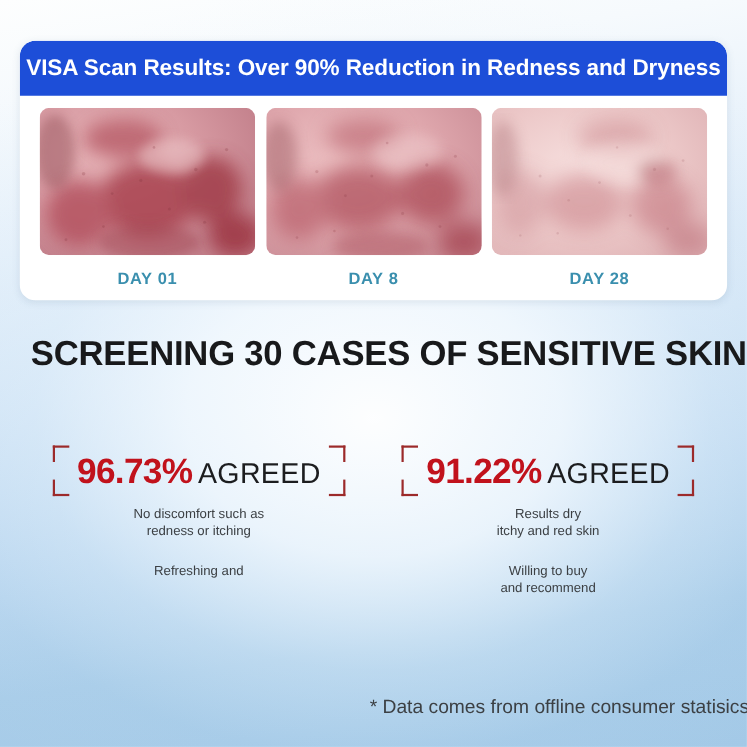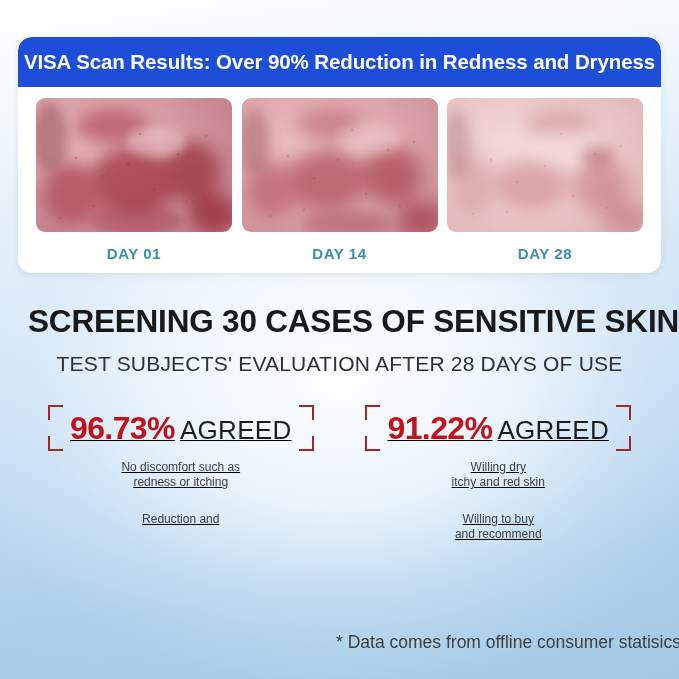--- a/index.html
+++ b/index.html
@@ -116,21 +116,20 @@
     top: 404px;
     width: 635px;
     display: grid;
     grid-template-columns: 1fr 1fr;
     row-gap: 12px;
   }
   .stat {
     display: flex;
     flex-direction: column;
     align-items: center;
-    text-decoration: underline;
   }
   .stat-headline {
     position: relative;
     display: inline-block;
     padding: 6px 22px 4px 22px;
     white-space: nowrap;
   }
   .stat-pct {
     color: #c1121c;
     font-size: 32px;
@@ -271,21 +270,21 @@
                 <circle cx="124" cy="96" r="1.4"></circle>
               <circle cx="146" cy="52" r="1.5"></circle>
                 <circle cx="62" cy="112" r="1.2"></circle>
               <circle cx="158" cy="108" r="1.3"></circle>
                 <circle cx="28" cy="118" r="1.2"></circle>
               <circle cx="110" cy="32" r="1.2"></circle>
                 <circle cx="172" cy="44" r="1.4"></circle>
             </g>
           </svg>
         </div>
-        <div class="scan-caption">DAY 14</div>
+        <div class="scan-caption">DAY 8</div>
       </div>
 
       <div class="scan-col">
         <div class="scan-photo">
           <svg class="tex" viewBox="0 0 196 134" preserveAspectRatio="none" aria-hidden="true">
             <defs>
               <radialGradient id="d3a" cx="40%" cy="40%" r="80%">
                 <stop offset="0%" stop-color="#f6dedd"></stop>
                 <stop offset="55%" stop-color="#ecc8c8"></stop>
                 <stop offset="100%" stop-color="#deb1b4"></stop>
@@ -324,21 +323,20 @@
             </g>
           </svg>
         </div>
         <div class="scan-caption">DAY 28</div>
       </div>
 
     </div>
   </div>
 
   <div id="headline">SCREENING 30 CASES OF SENSITIVE SKIN</div>
-  <div id="subheadline">TEST SUBJECTS' EVALUATION AFTER 28 DAYS OF USE</div>
 
   <div id="stats">
 
     <div class="stat">
       <div class="stat-headline">
         <span class="bracket tl"></span>
         <span class="bracket tr"></span>
         <span class="bracket bl"></span>
         <span class="bracket br"></span>
         <span class="stat-pct">96.73%</span><span class="stat-agreed">AGREED</span>
@@ -351,28 +349,28 @@
 
     <div class="stat">
       <div class="stat-headline">
         <span class="bracket tl"></span>
         <span class="bracket tr"></span>
         <span class="bracket bl"></span>
         <span class="bracket br"></span>
         <span class="stat-pct">91.22%</span><span class="stat-agreed">AGREED</span>
       </div>
       <div class="stat-desc">
-        <div>Willing dry</div>
+        <div>Results dry</div>
         <div>itchy and red skin</div>
       </div>
     </div>
 
     <div class="stat">
       <div class="stat-desc">
-        <div>Reduction and</div>
+        <div>Refreshing and</div>
       </div>
     </div>
 
     <div class="stat">
       <div class="stat-desc">
         <div>Willing to buy</div>
         <div>and recommend</div>
       </div>
     </div>
 

